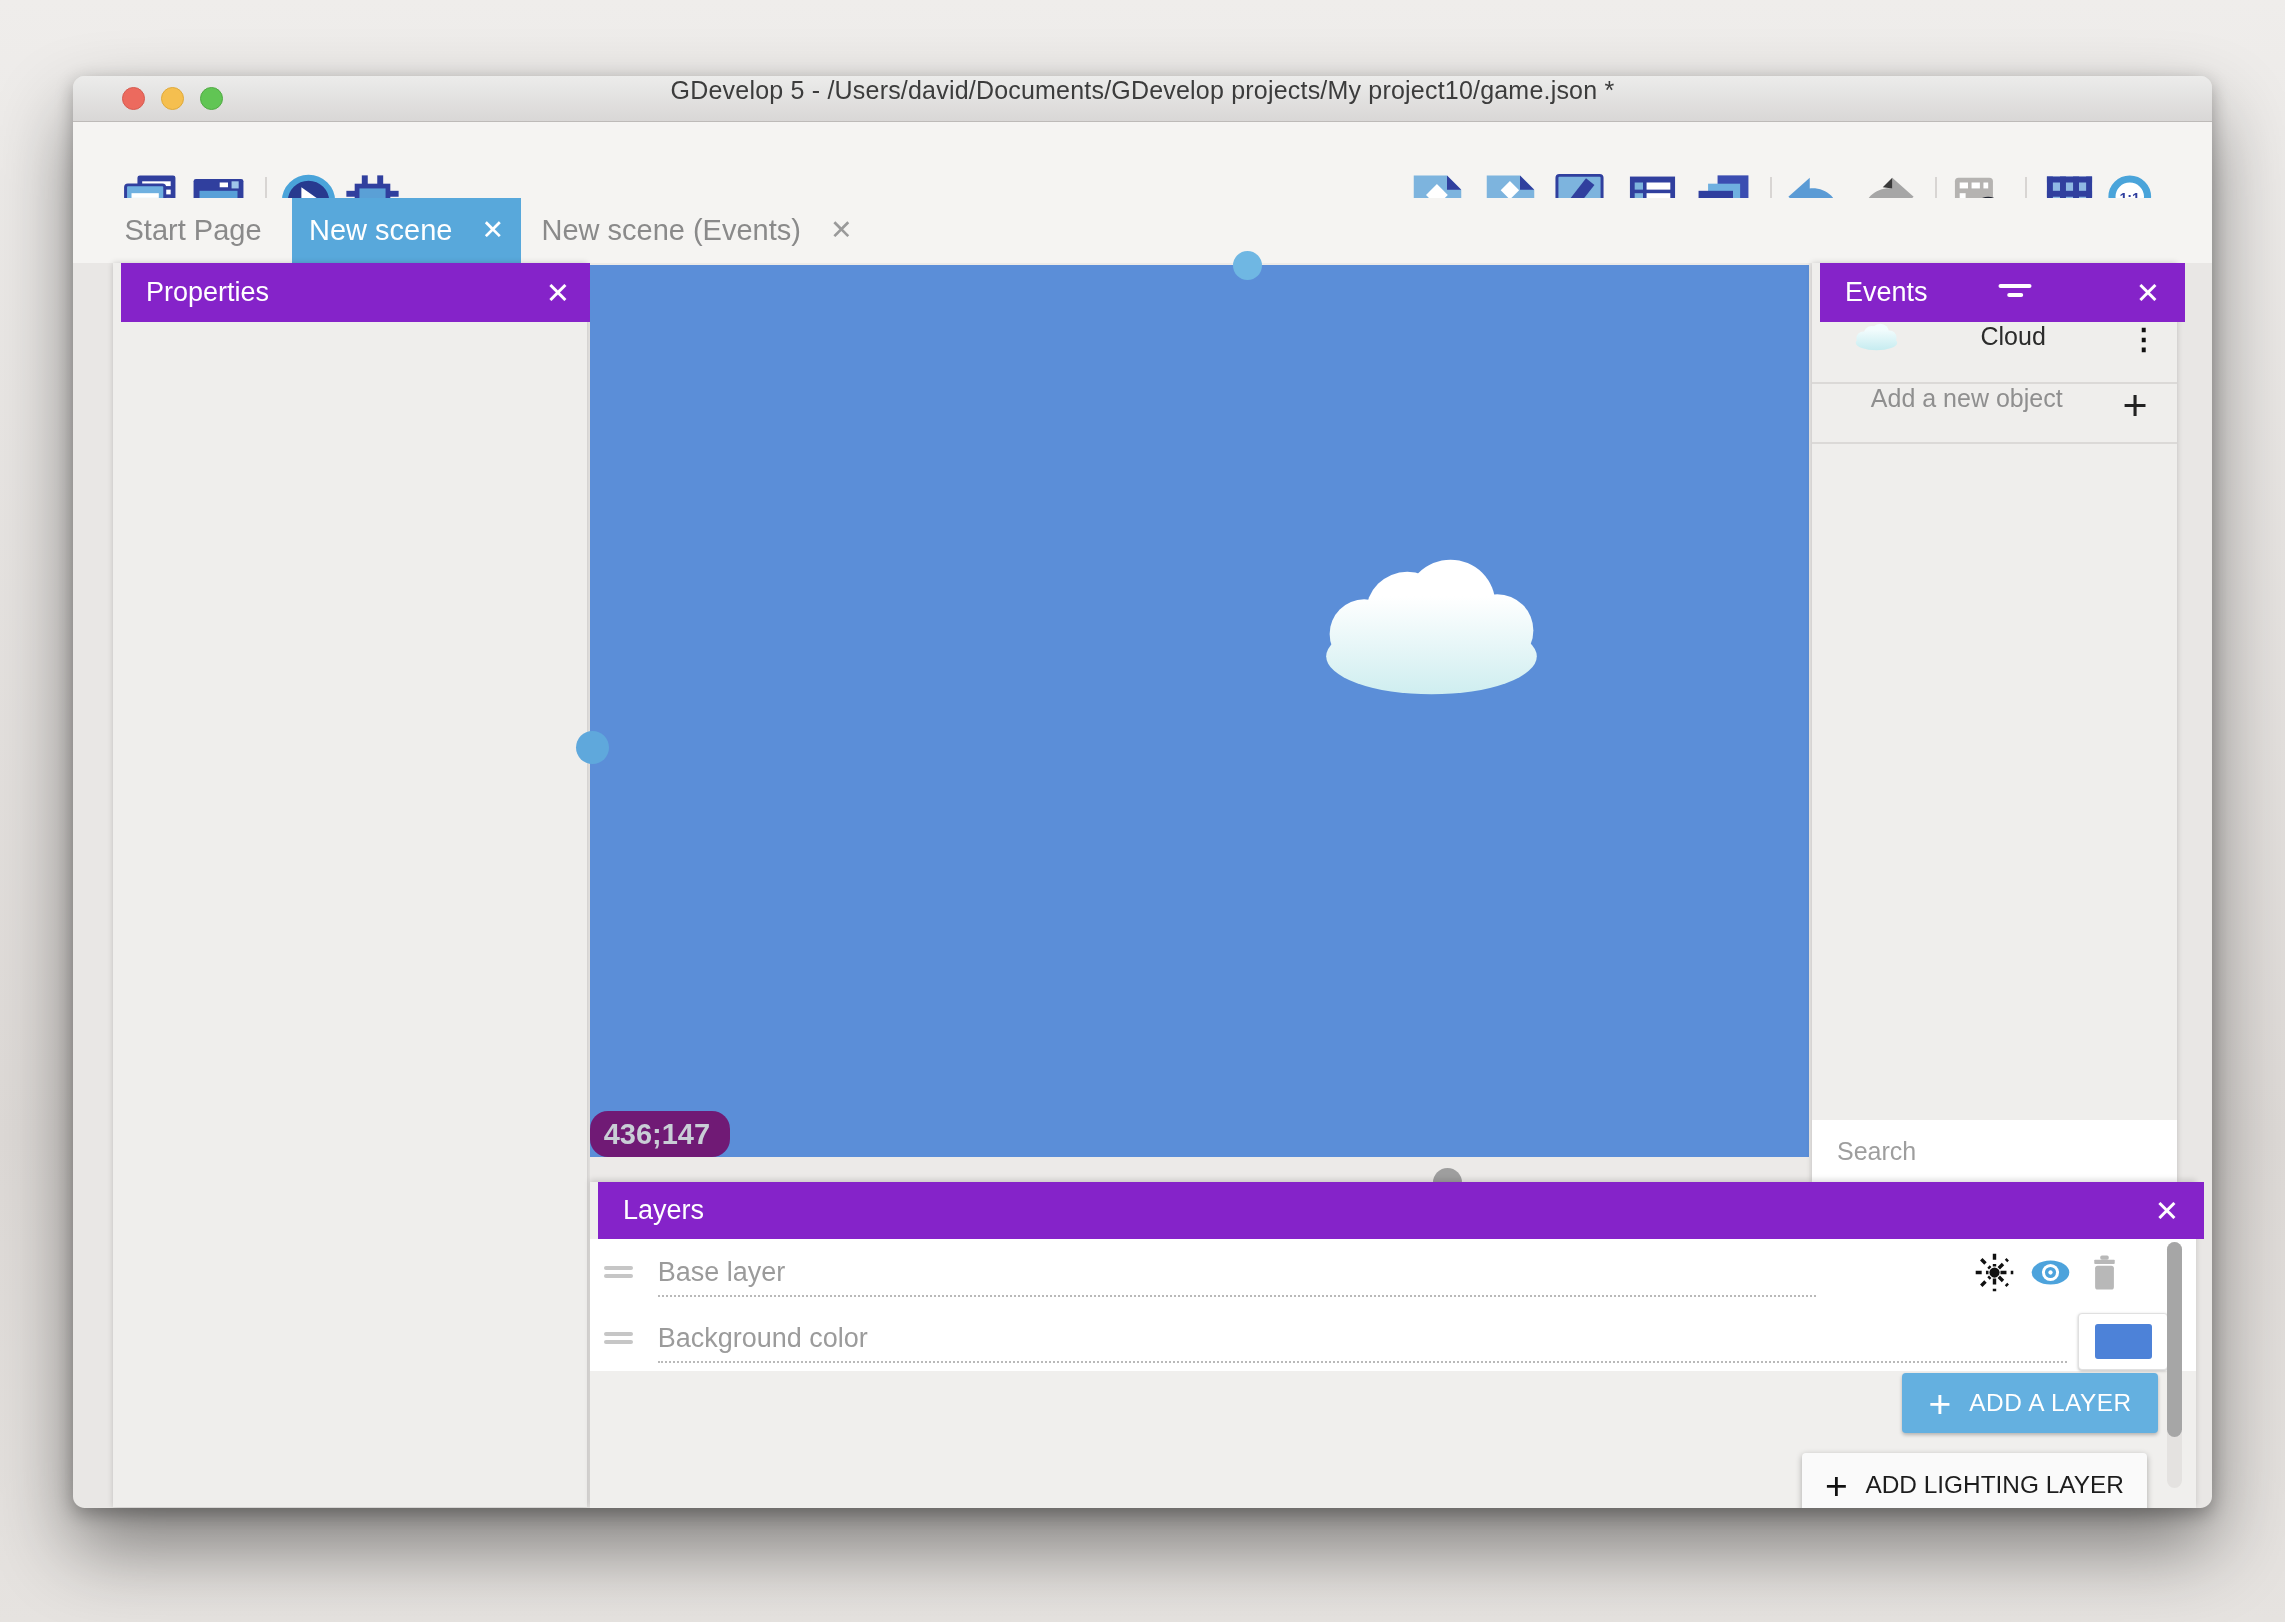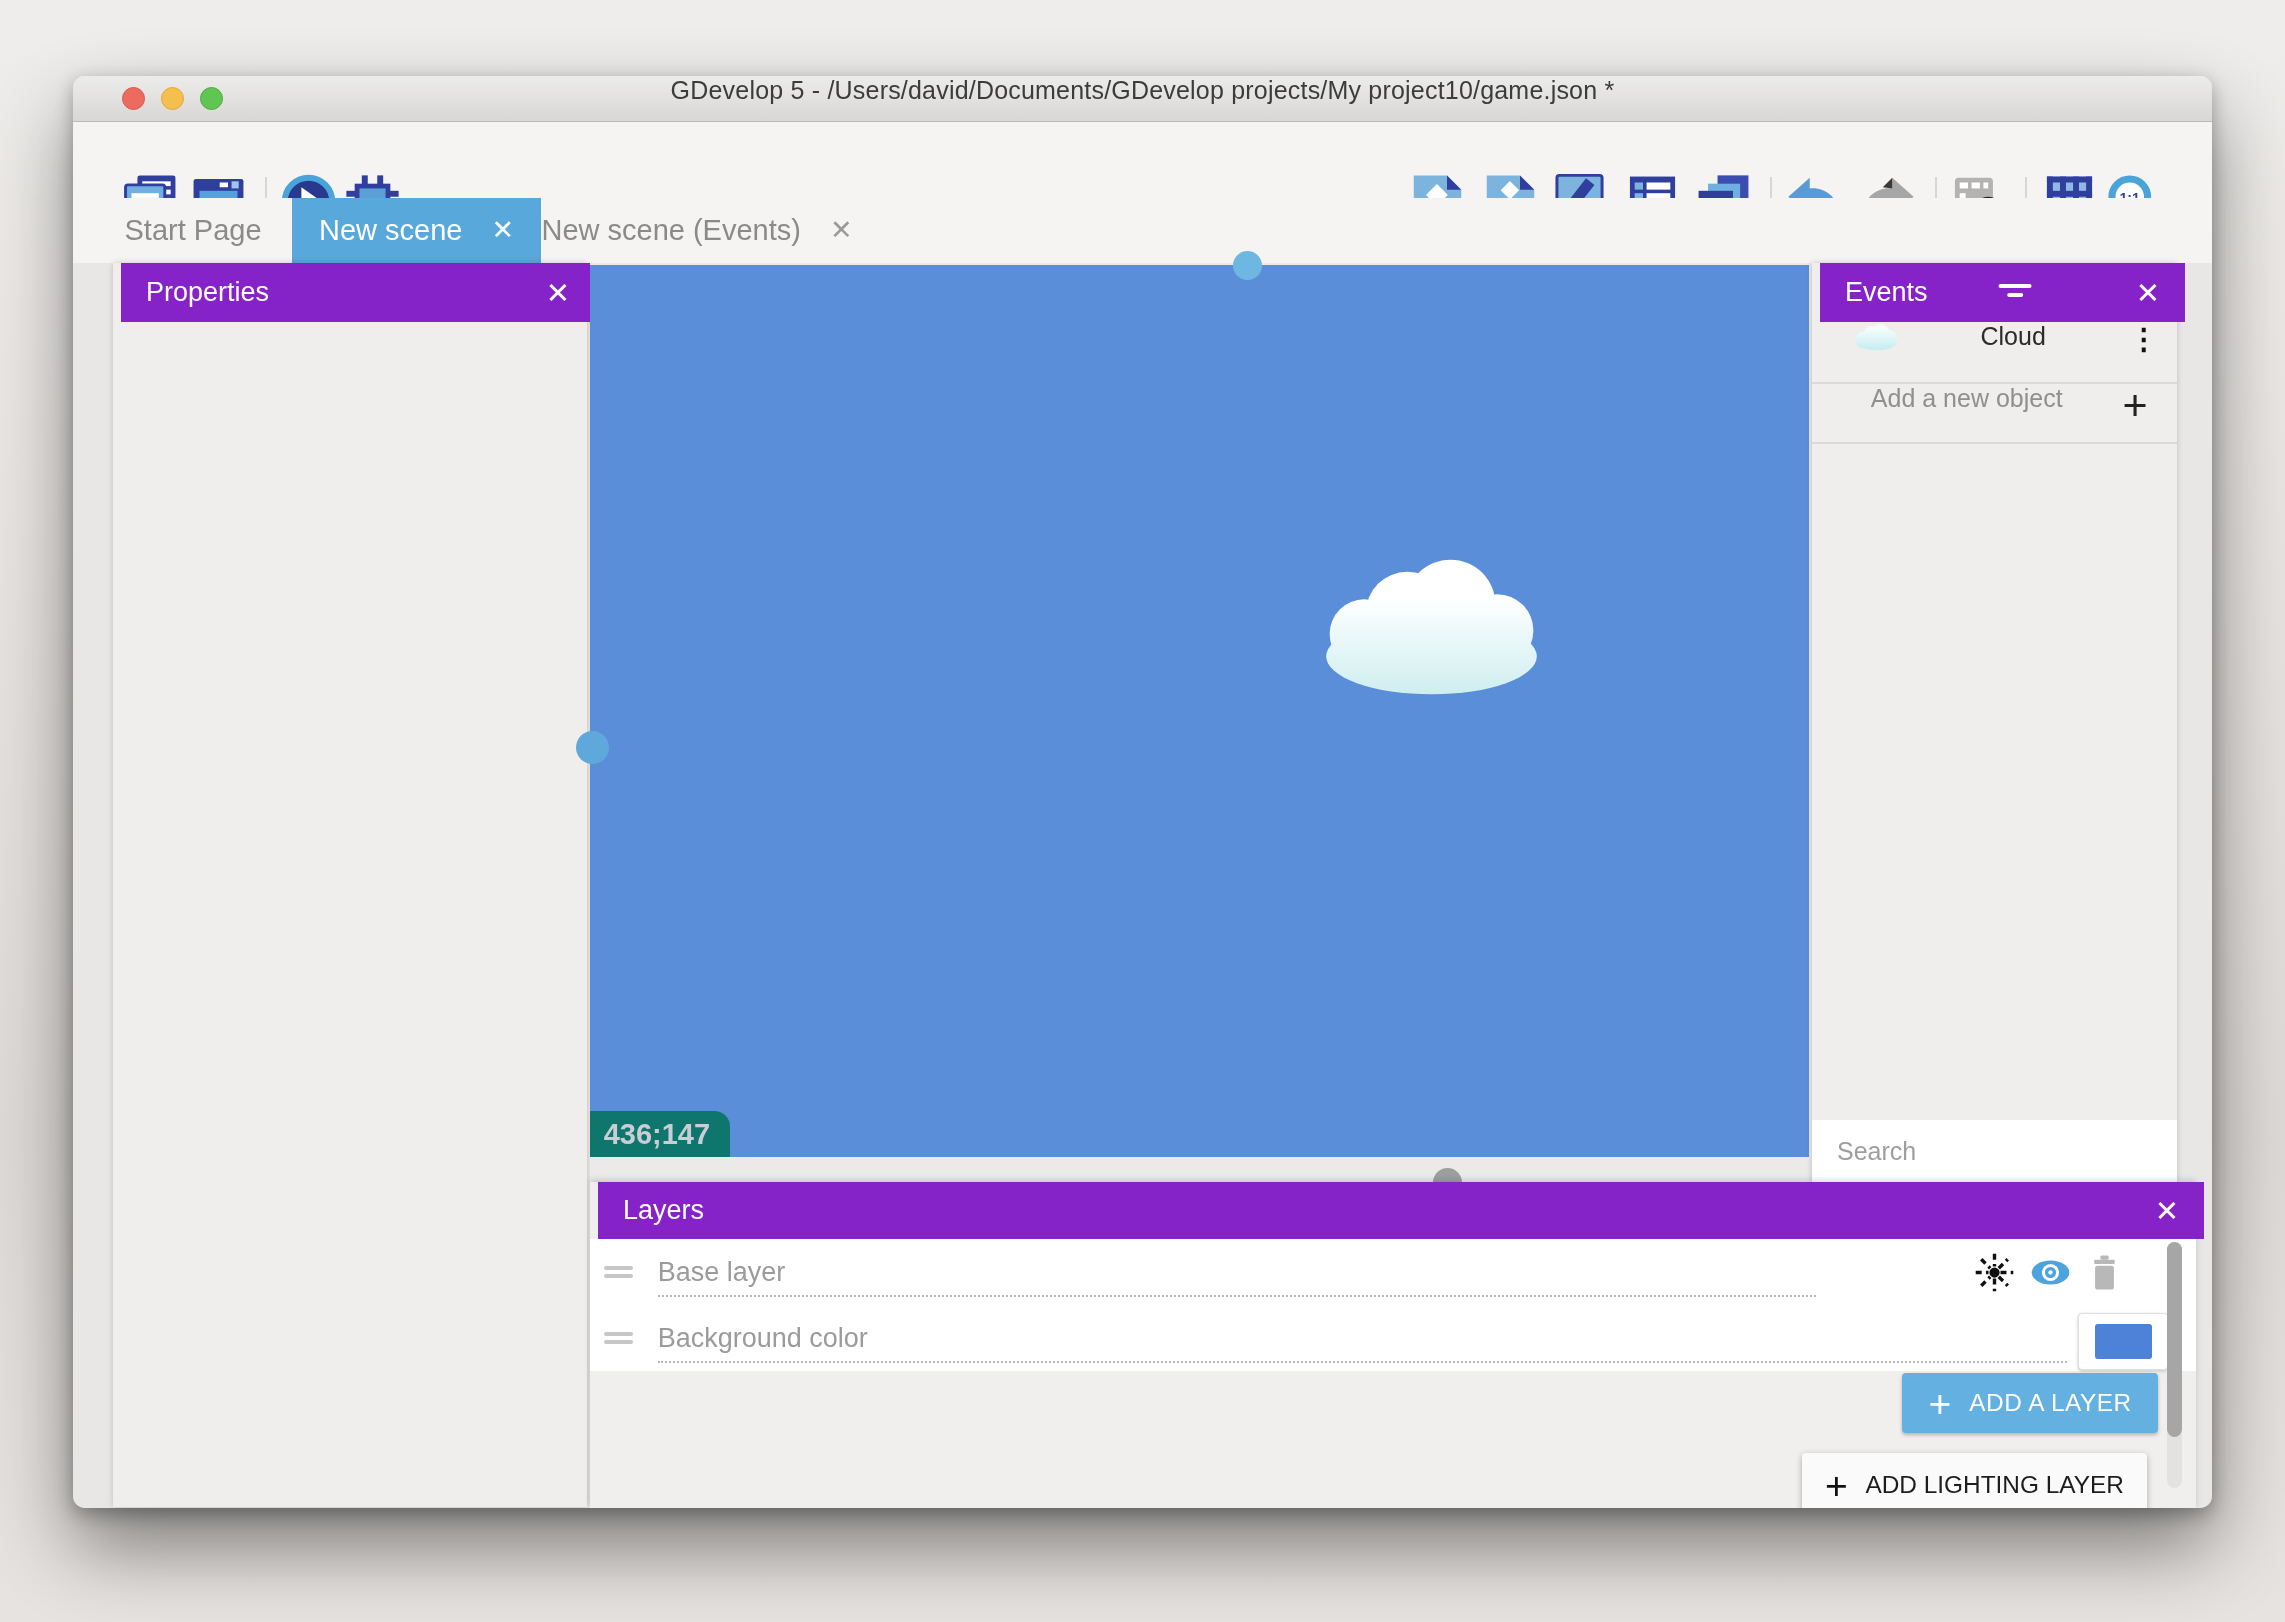--- a/index.html
+++ b/index.html
@@ -272,21 +272,21 @@
             <rect x="31" y="28" width="9" height="16" rx="3" fill="#4aa4da" transform="rotate(-45 35.5 36)"></rect>
             <text x="20" y="25" font-size="12" font-weight="bold" fill="#2f3e9e" text-anchor="middle">1:1</text>
           </svg>
       </div>
     </div>
 
     <div class="tabbar">
       <div class="tab" style="left:32px;width:176px">
         <span>Start Page</span>
       </div>
-      <div class="tab active" style="left: 219px; width: 249px; background-color: rgb(88, 168, 219);">
+      <div class="tab active" style="left: 219px; width: 229px; background-color: rgb(88, 168, 219);">
         <span>New scene</span>
         <span class="x">✕</span>
       </div>
       <div class="tab" style="left:468px;width:312px">
         <span>New scene (Events)</span>
         <span class="x gray">✕</span>
       </div>
     </div>
 
     <div class="properties">
@@ -308,21 +308,21 @@
               </defs>
             <g fill="url(#cg)">
               <ellipse cx="150" cy="122" rx="122" ry="44"></ellipse>
               <circle cx="72" cy="96" r="40"></circle>
               <circle cx="122" cy="72" r="48"></circle>
               <circle cx="172" cy="62" r="52"></circle>
               <circle cx="226" cy="92" r="42"></circle>
             </g>
           </svg>
         </div>
-        <div class="coordbadge" style="background-color: #0f766e;">
+        <div class="coordbadge" style="background-color: #701a75; border-radius: 18px;">
           <span>436;147</span>
         </div>
       </div>
       <div class="handle top"></div>
       <div class="handle left"></div>
       <div class="handle bottom"></div>
     </div>
 
     <div class="objects">
       <div class="phead" style="background-color: rgb(133, 35, 201);">

